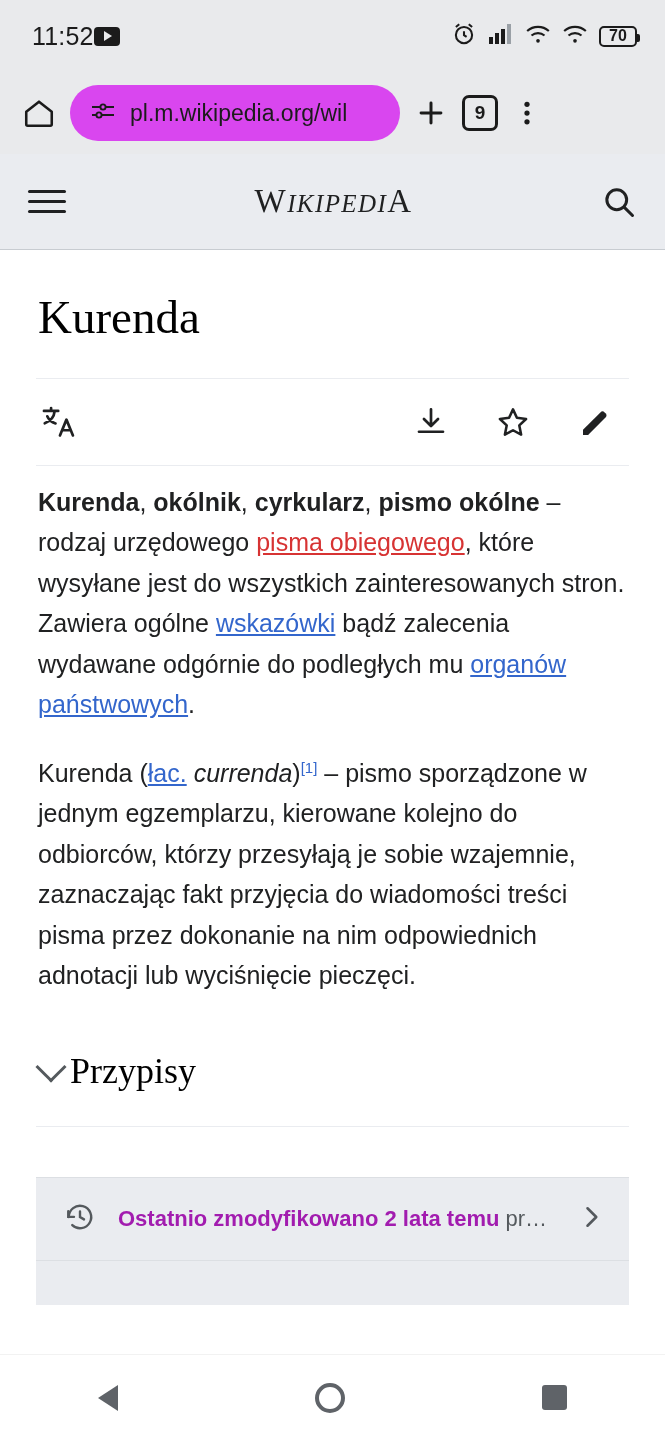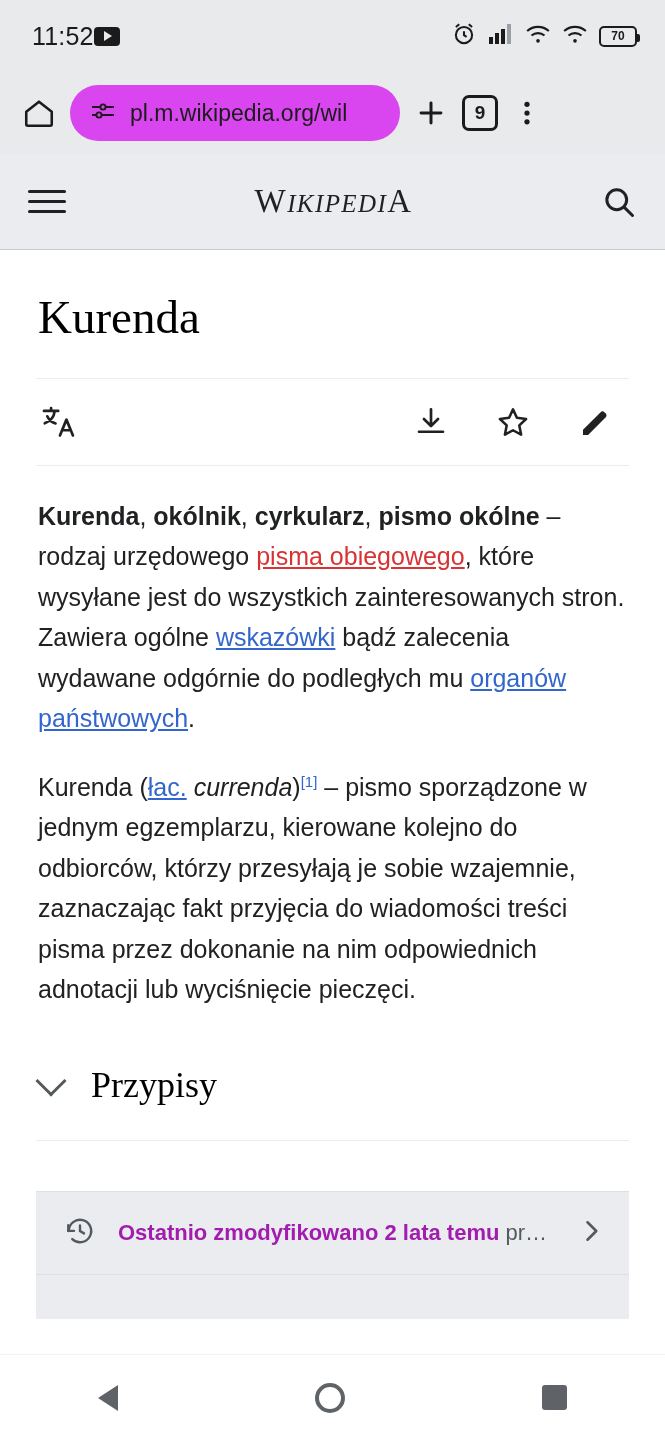--- a/index.html
+++ b/index.html
@@ -36,21 +36,21 @@
     margin-left: 2px;
   }
   .battery {
     width: 38px; height: 21px; border: 2px solid #1b1b1b; border-radius: 5px;
     position: relative; display: flex; align-items: center; padding: 2px;
   }
   .battery::after {
     content: ""; position: absolute; right: -5px; top: 6px;
     width: 3px; height: 8px; background: #1b1b1b; border-radius: 0 2px 2px 0;
   }
-  .battery .lvl { font-size: 12px; color: #1b1b1b; font-weight: 600; line-height: 1; margin: 0 auto; }
+  .battery .lvl { font-size: 16px; color: #1b1b1b; font-weight: 600; line-height: 1; margin: 0 auto; }
 
   
   .browser-bar {
     height: 82px;
     background: #e9eaec;
     display: flex;
     align-items: center;
     padding: 0 22px 0 22px;
     gap: 14px;
     flex: 0 0 auto;
@@ -122,29 +122,29 @@
     padding: 0 8px 0 4px;
   }
   .action-right { display: flex; align-items: center; gap: 46px; padding-right: 8px; }
 
   p.para {
     font-size: 25px;
     line-height: 1.62;
     color: #202122;
     margin: 28px 0 0 2px;
   }
-  p.para.first { margin-top: 30px; }
+  p.para.first { margin-top: 16px; }
   .a-link { color: #3366cc; }
   .a-link.red { color: #d73333; }
   .b { font-weight: 700; }
   .i { font-style: italic; }
   sup.ref { font-size: 15px; color: #3366cc; vertical-align: super; }
 
   .section-head {
-    display: flex; align-items: center; gap: 29px;
+    display: flex; align-items: center; gap: 8px;
     margin: 54px 0 0 4px;
   }
   .section-head h2 {
     font-family: "Liberation Serif", serif;
     font-size: 36px; font-weight: 400; color: #000;
   }
   .chev {
     width: 22px; height: 22px;
     border-right: 3px solid #54595d; border-bottom: 3px solid #54595d;
     transform: rotate(45deg); margin-top: -8px;

